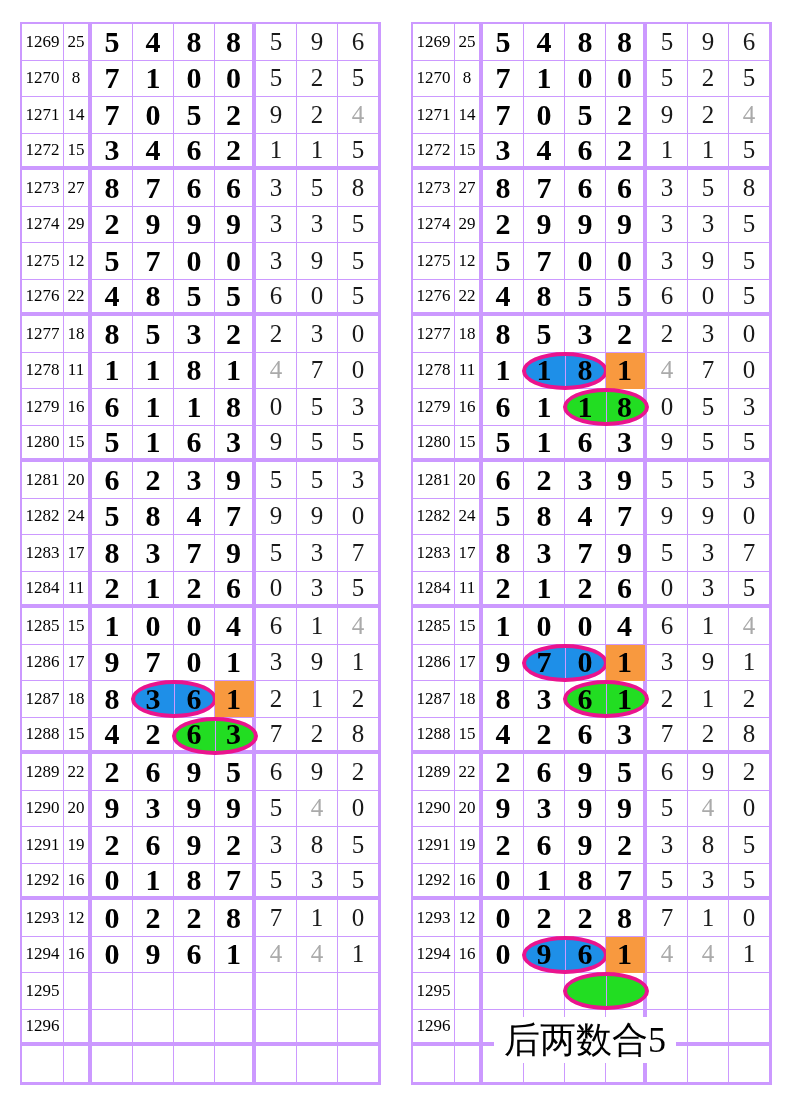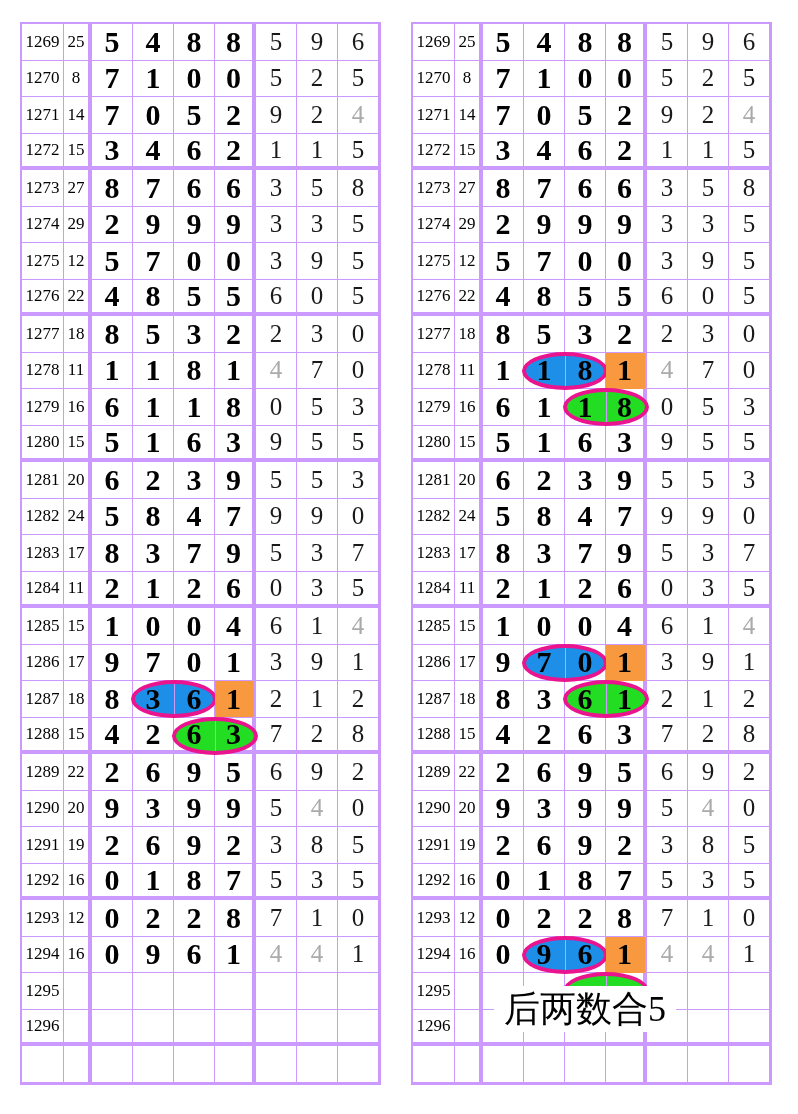--- a/index.html
+++ b/index.html
@@ -21,21 +21,21 @@
   .big{font-size:30px;font-weight:bold;color:#000;}
   .small{font-size:25px;color:#1a1a1a;}
   .small.gray span{color:#aaaaaa;}
   .hl{position:absolute;z-index:1;}
   .hl-ellipse{width:86px;height:38px;border:4px solid #ea148e;border-radius:50%;
               box-sizing:border-box;overflow:hidden;}
   .hl-blue{background:#1e8fe8;}
   .hl-green{background:#22dd22;}
   .hl-square{width:39px;height:36px;background:#f8993f;}
   .vline{position:absolute;left:50%;top:0;bottom:0;width:1px;background:#cc99ff;}
-  .caption{position:absolute;top:964px;left:174px;transform:translateX(-50%);
+  .caption{position:absolute;top:995px;left:174px;transform:translateX(-50%);
            z-index:3;background:#ffffff;padding:0 10px;height:46px;line-height:46px;
            font-size:36px;color:#000;white-space:nowrap;}
 </style>
 </head>
 <body>
 
 <div id="canvas">
   <div class="board" id="board-left">
     <div class="grid">
         <div class="cell c0 meta">

